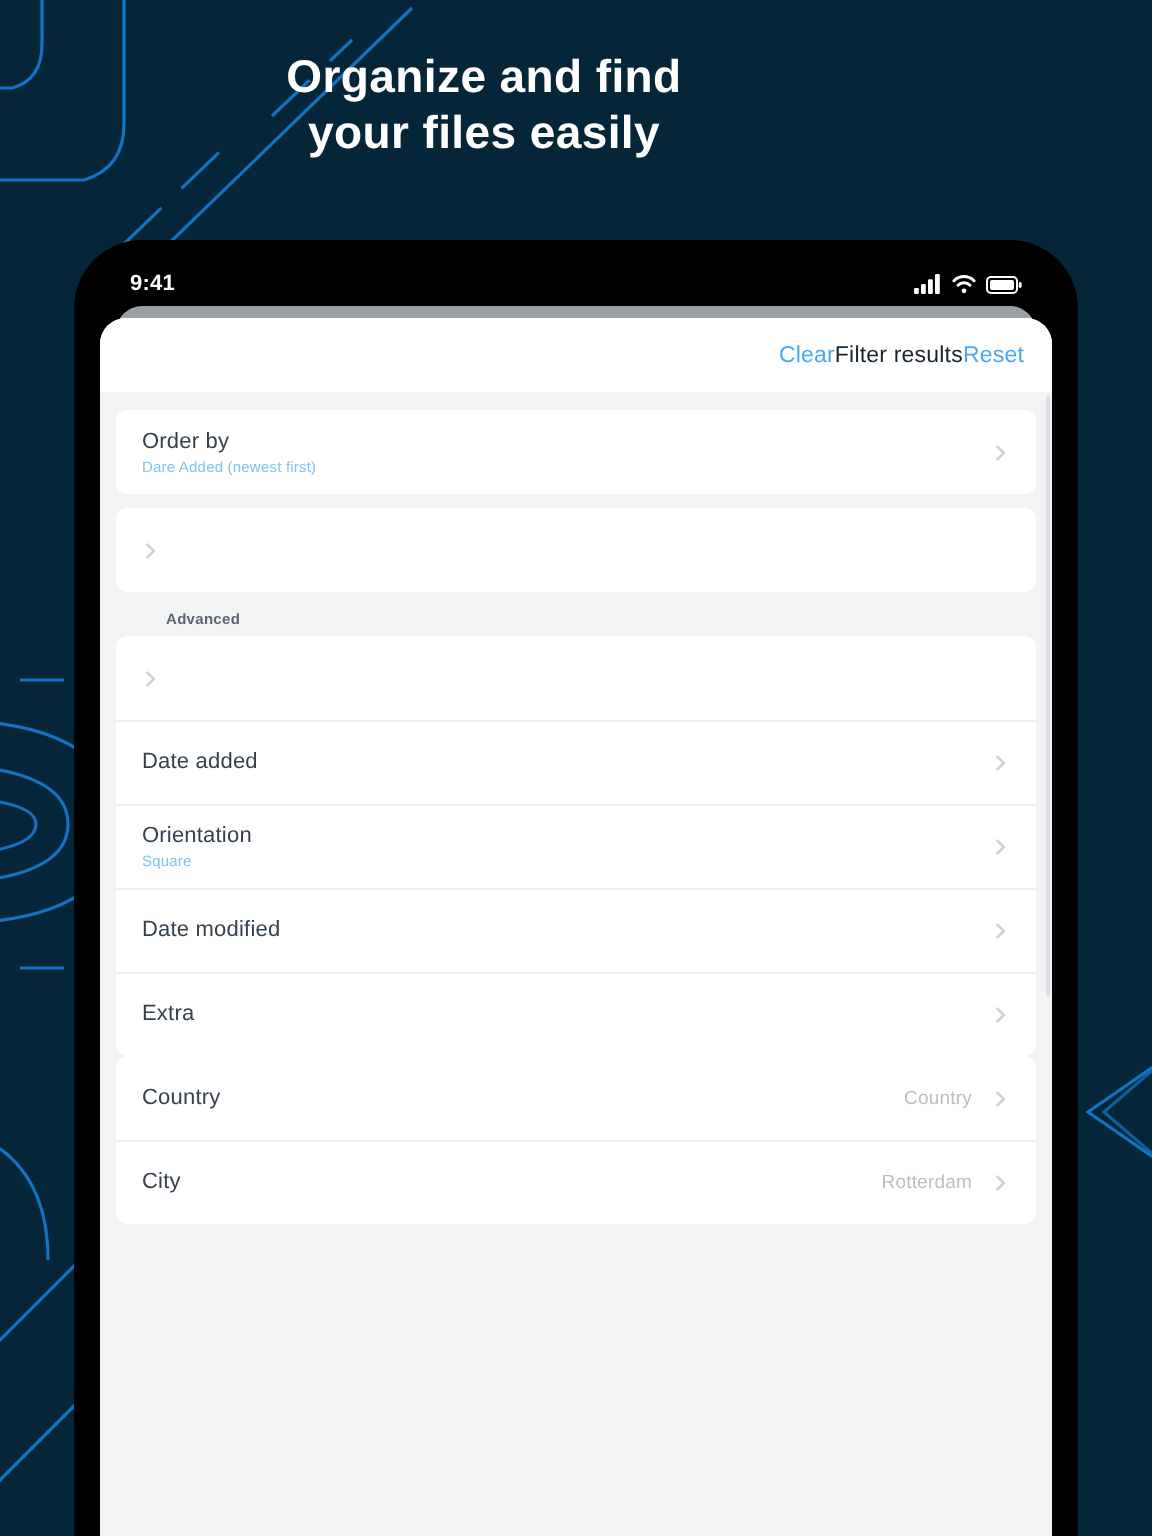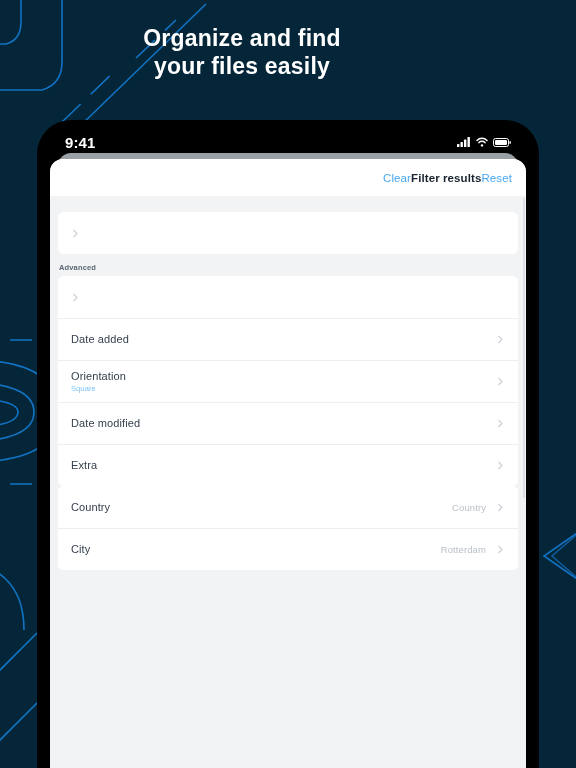--- a/index.html
+++ b/index.html
@@ -72,21 +72,21 @@
     width: 490px;
     height: 32px;
     display: flex;
     align-items: center;
     justify-content: space-between;
     padding: 0 22px 0 22px;
     color: #ffffff;
     z-index: 5;
   }
   #status-time {
-    font-size: 15px;
+    font-size: 11px;
     font-weight: 700;
     letter-spacing: 0.1px;
   }
   .status-icons {
     display: flex;
     align-items: center;
     gap: 5px;
   }
 
   
@@ -126,38 +126,39 @@
     background: #ffffff;
   }
   .nav-action {
     font-size: 11.5px;
     color: #4aa8f0;
     letter-spacing: 0.1px;
     white-space: nowrap;
   }
   #sheet-title {
     font-size: 11.5px;
-    font-weight: 700;
+    font-weight: 400;
     color: #1a2430;
     letter-spacing: 0.1px;
   }
 
   #sheet-body {
     flex: 1 1 auto;
     background: #f2f3f5;
     overflow: hidden;
     position: relative;
   }
 
   .group-label {
     font-size: 7.5px;
     font-weight: 700;
     color: #5c6670;
     letter-spacing: 0.15px;
     padding: 9px 0 4px 9px;
+    margin-left: 24px;
   }
 
   .card {
     background: #ffffff;
     border-radius: 6px;
     margin: 0 8px;
     overflow: hidden;
   }
   .card.spaced { margin-top: 7px; }
 
@@ -290,20 +291,31 @@
         <span class="nav-action">Clear</span>
         <span id="sheet-title">Filter results</span>
         <span class="nav-action">Reset</span>
       </div>
 
       <div id="sheet-body">
         <div id="sheet-scroll-indicator"></div>
 
         <div class="group-label" style="height:9px;padding:0;"></div>
 
+        <div class="card">
+          <div class="row">
+            <span class="row-texts">
+              <span class="row-title">Order by</span>
+              <span class="row-sub">Dare Added (newest first)</span>
+            </span>
+            <svg class="chev" viewBox="0 0 10 10">
+              <path d="M3 1.5 L6.6 5 L3 8.5" stroke="#cfd3d8" stroke-width="1.5" fill="none" stroke-linecap="round" stroke-linejoin="round"></path>
+            </svg>
+          </div>
+        </div>
 
         <div class="card spaced">
           <div class="row">
             <svg class="chev" viewBox="0 0 10 10">
               <path d="M3 1.5 L6.6 5 L3 8.5" stroke="#cfd3d8" stroke-width="1.5" fill="none" stroke-linecap="round" stroke-linejoin="round"></path>
             </svg>
           </div>
         </div>
 
         <div class="group-label">Advanced</div>

